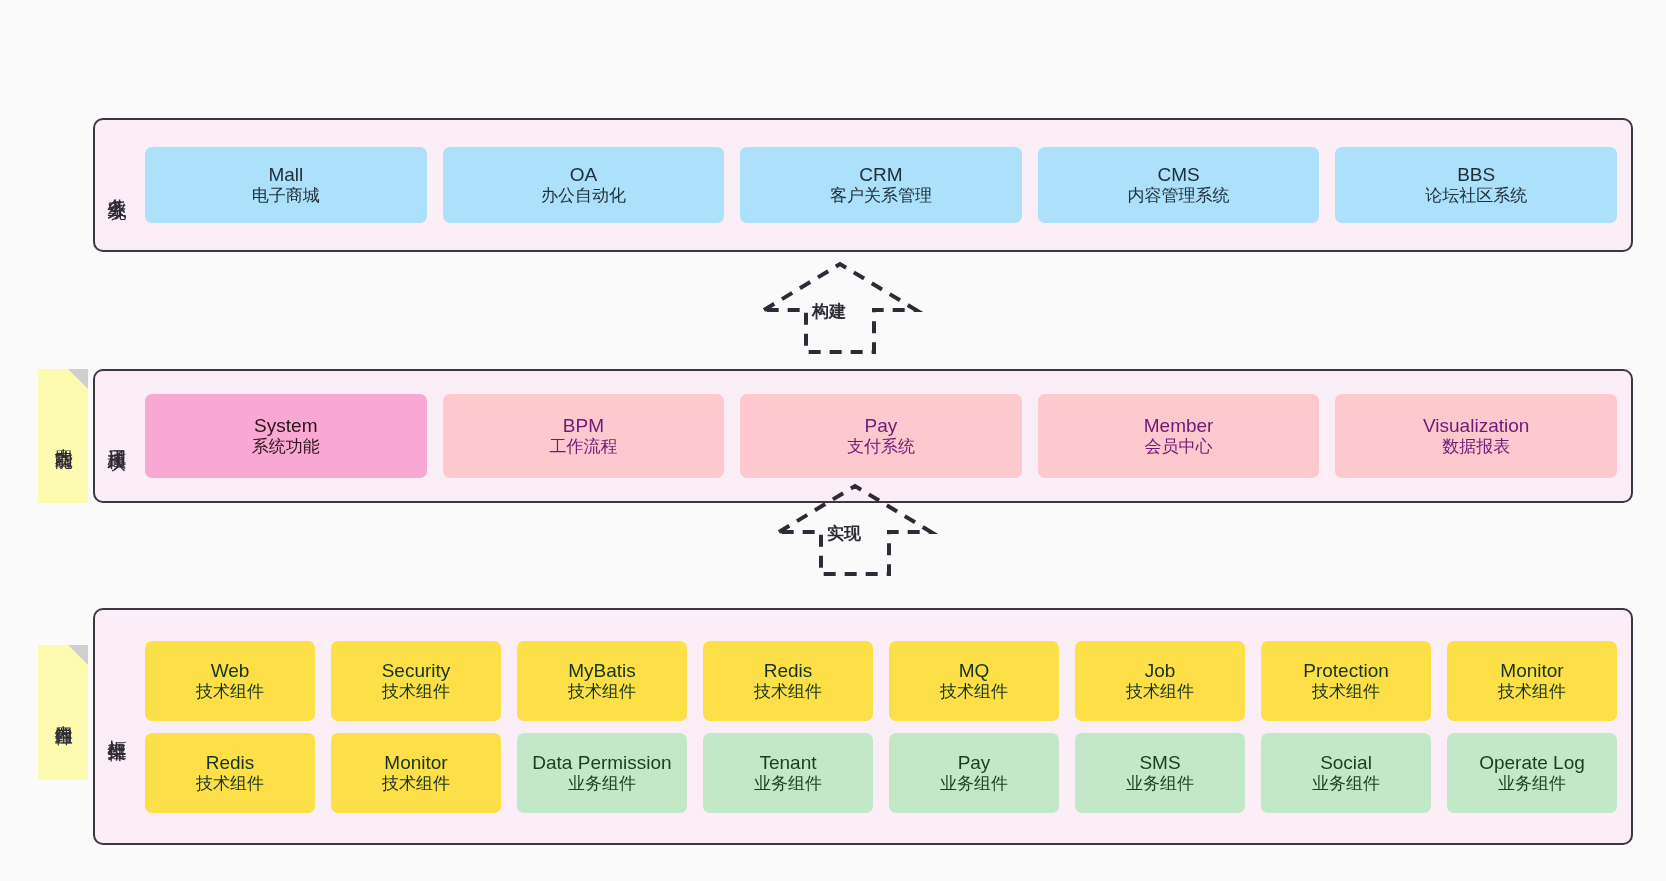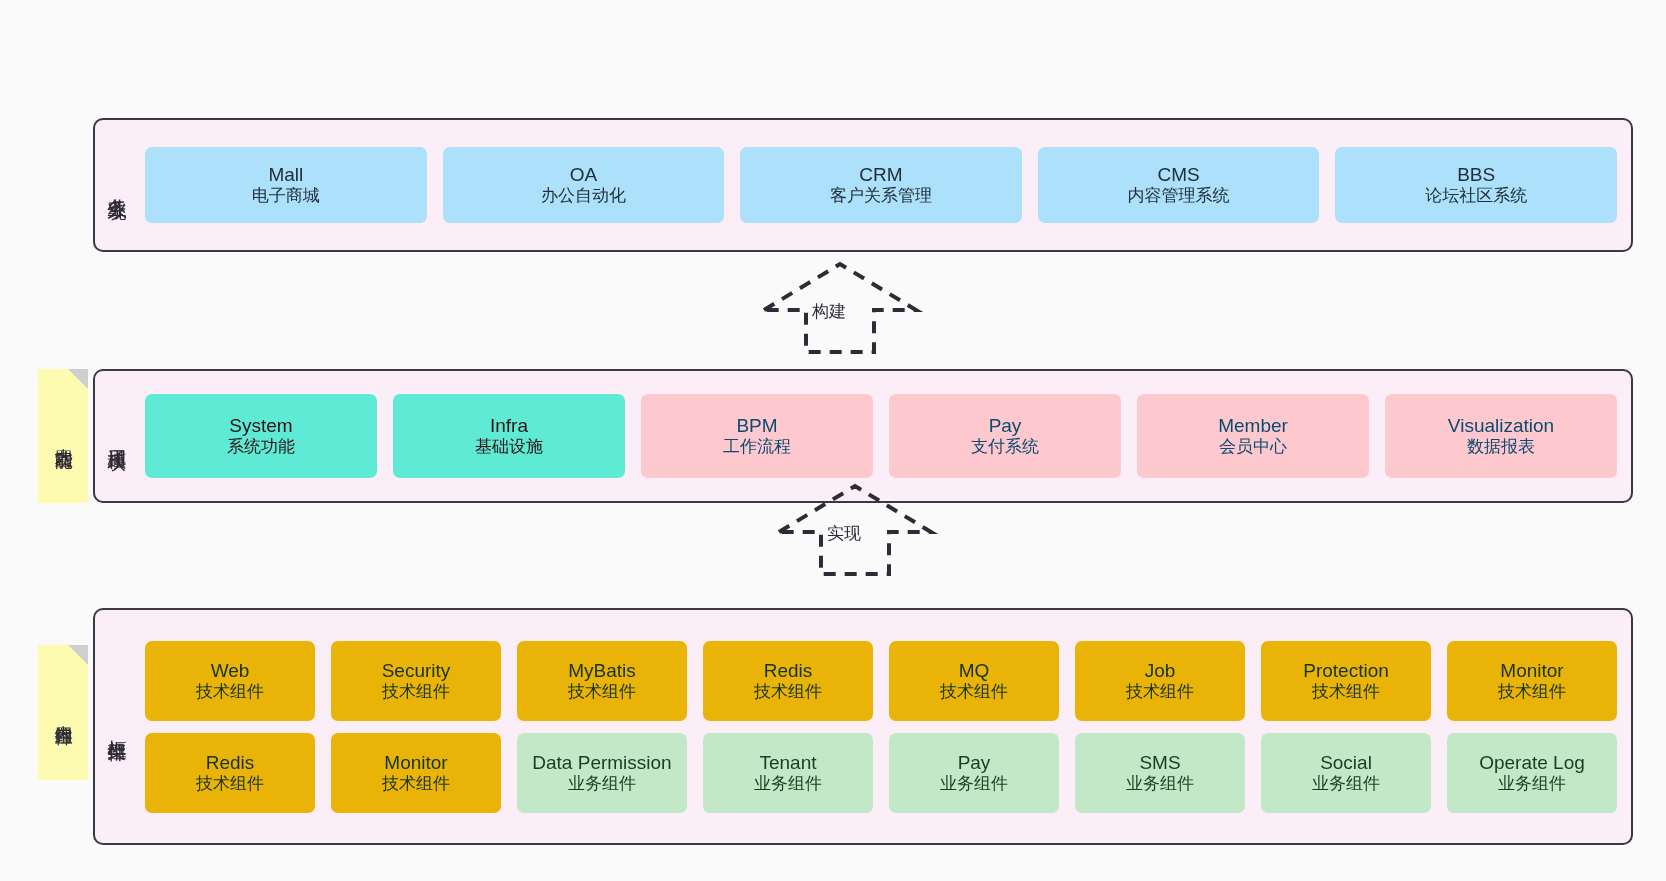--- a/index.html
+++ b/index.html
@@ -81,23 +81,23 @@
     user-select: none;
   }
   .card .t1 { font-size: 19px; }
   .card .t2 { font-size: 17px; }
 
   #layer-business .card { height: 76px; }
   #layer-modules  .card { height: 84px; }
   #layer-framework .card { height: 80px; }
 
   .c-blue       { background: #ace0fb; color: #20303a; }
-  .c-red        { background: #5eead4; color: #2c1418; }
-  .c-pink       { background: #fdc9cf; color: #0c4a6e; }
-  .c-green      { background: #eab308; color: #17331c; text-align: right; }
+  .c-red        { background: #f9a8d4; color: #2c1418; }
+  .c-pink       { background: #fdc9cf; color: #701a75; }
+  .c-green      { background: #fde047; color: #17331c; text-align: right; }
   .c-lightgreen { background: #c2e8c8; color: #1d3a22; }
 
   
   .sticky {
     position: absolute;
     width: 50px;
     background: #fdfbb0;
     color: #2f2b36;
     font-size: 18px;
     line-height: 1.2;
@@ -119,20 +119,21 @@
     border-left: 20px solid transparent;
     border-top: 20px solid #cfcfcf;
   }
   #sticky-builtin-features   { left: 38px; top: 369px; height: 134px; }
   #sticky-builtin-components { left: 38px; top: 645px; height: 135px; }
 
   
   .connector {
     position: absolute;
     user-select: none;
+    font-weight: bold;
   }
   #connector-build  { left: 750px; top: 258px; width: 180px; height: 100px; }
   #connector-impl   { left: 765px; top: 480px; width: 180px; height: 100px; }
 
   .connector svg { display: block; }
 
   .connector-label {
     position: absolute;
     font-size: 17px;
     color: #2f2b36;
@@ -187,24 +188,20 @@
   </div>
 
   <div class="layer" id="layer-modules">
     <div class="layer-title">通用模块</div>
     <div class="layer-body">
       <div class="row">
         <div class="card c-red">
           <span class="t1">System</span>
           <span class="t2">系统功能</span>
         </div>
-        <div class="card c-red">
-          <span class="t1">Infra</span>
-          <span class="t2">基础设施</span>
-        </div>
         <div class="card c-pink">
           <span class="t1">BPM</span>
           <span class="t2">工作流程</span>
         </div>
         <div class="card c-pink">
           <span class="t1">Pay</span>
           <span class="t2">支付系统</span>
         </div>
         <div class="card c-pink">
           <span class="t1">Member</span>

